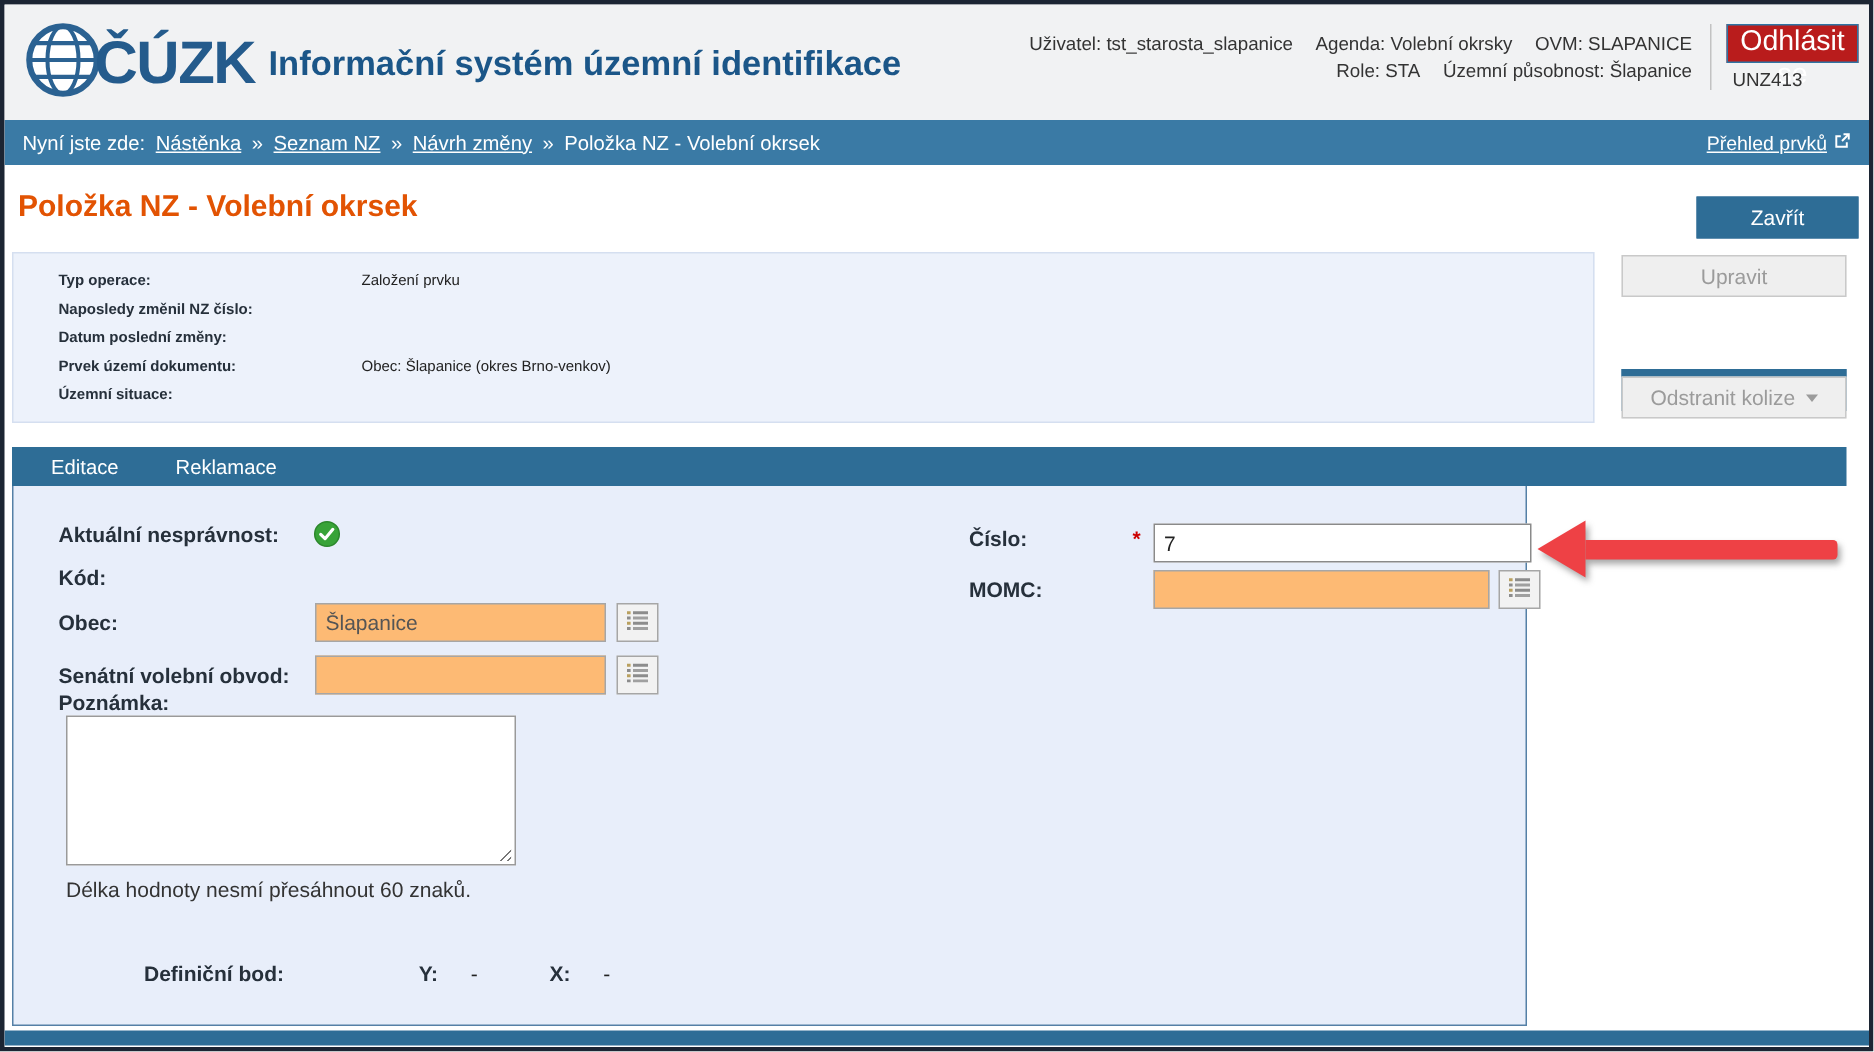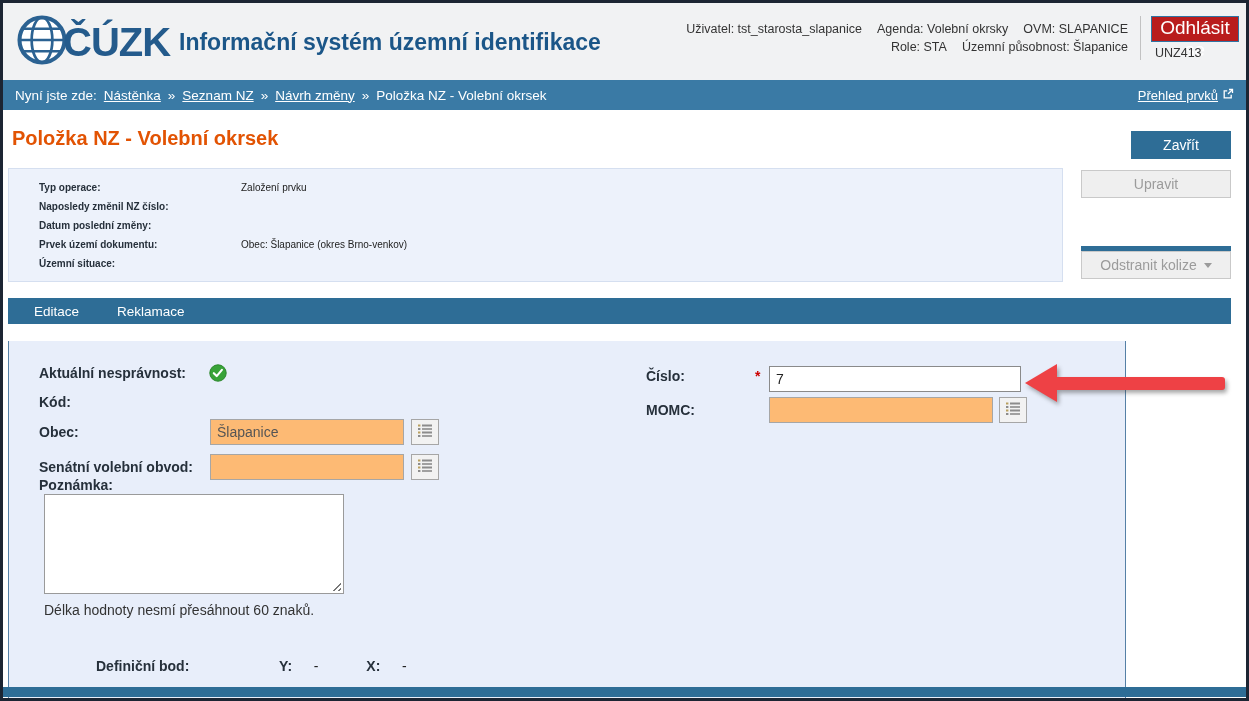--- a/index.html
+++ b/index.html
@@ -67,21 +67,21 @@
   }
 
   
   .page-title {
     position: absolute; left: 9px; top: 124px;
     font-size: 20px; font-weight: bold; color: #e25303;
   }
   .btn { position: absolute; font-family: "Liberation Sans", sans-serif; font-size: 14px; height: 28px; }
   .btn-primary { background: #2e6d96; color: #fff; border: 1px solid #2e6d96; cursor: pointer; }
   .btn-disabled { background: #efefef; color: #9b9b9b; border: 1px solid #c9c9c9; cursor: default; }
-  .btn-close { left: 1128px; top: 128px; width: 100px; }
+  .btn-close { left: 1128px; top: 128px; width: 108px; }
   .btn-edit  { left: 1078px; top: 167px; width: 150px; }
   .btn-save  { left: 1078px; top: 207px; width: 150px; margin-top: 36px; }
   .btn-collide { left: 1078px; top: 248px; width: 150px; display: flex; align-items: center; justify-content: center; gap: 7px; }
   .chev-down {
     width: 0; height: 0; display: inline-block;
     border-left: 4px solid transparent; border-right: 4px solid transparent;
     border-top: 5px solid #9b9b9b;
   }
 
   
@@ -97,22 +97,22 @@
   
   .tabbar {
     position: absolute; left: 5px; top: 295px; width: 1223px; height: 26px;
     background: #2e6d96; display: flex; align-items: center;
     color: #fff; font-size: 13.5px; gap: 38px; padding-left: 26px;
   }
   .tab { cursor: pointer; }
 
   
   .form-panel {
-    position: absolute; left: 5px; top: 321px; width: 1118px; height: 360px;
-    background: #e8eefa; border: 1px solid #5580a6; border-top: none; margin-top: 17px;
+    position: absolute; left: 5px; top: 321px; width: 1010px; height: 360px;
+    background: #e8eefa; border: 1px solid #5580a6; border-top: none;
   }
   .flabel { position: absolute; font-size: 14px; font-weight: bold; color: #26303b; white-space: nowrap; }
   .tinput {
     position: absolute; height: 26px; font-family: "Liberation Sans", sans-serif;
     font-size: 14px; padding: 0 6px; color: #222;
   }
   .tinput.enabled { background: #fff; border: 1px solid #8a8a8a; }
   .tinput.disabled { background: #fdba74; border: 1px solid #a6a6a6; color: #555; }
   .picker-btn {
     position: absolute; width: 28px; height: 26px;

